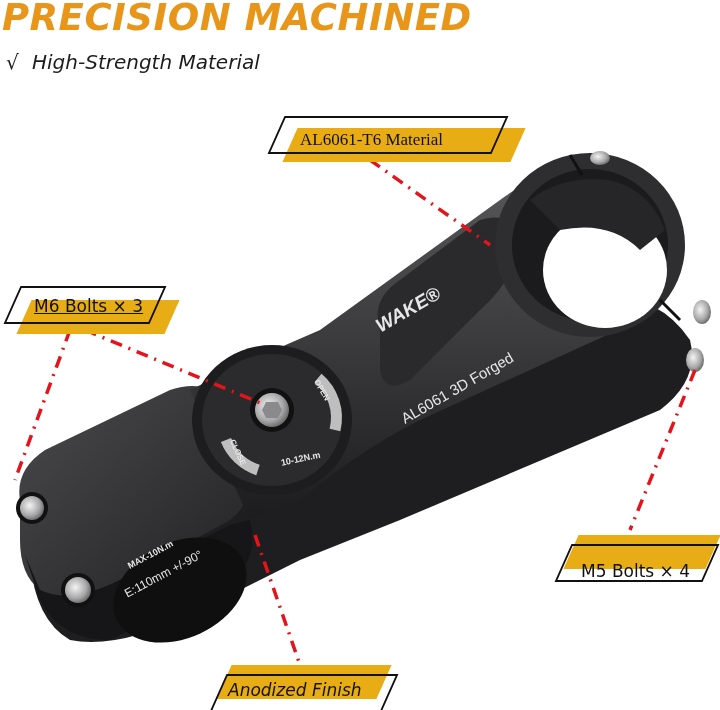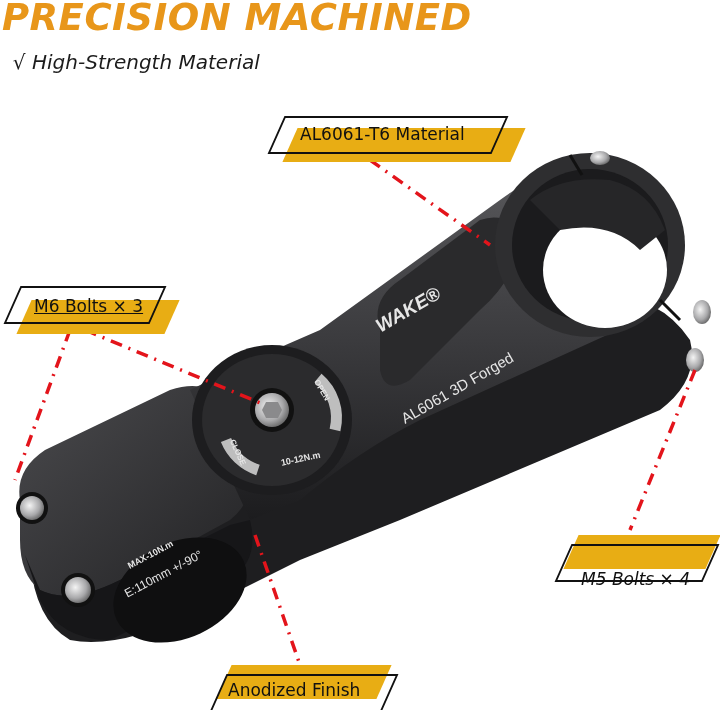--- a/index.html
+++ b/index.html
@@ -8,21 +8,21 @@
       background: #ffffff; font-family: "Liberation Sans", sans-serif;
     }
     .title {
       position: absolute; left: 2px; top: -4px; margin: 0;
       font-family: "DejaVu Sans", sans-serif; font-weight: bold; font-style: oblique;
       font-size: 37px; letter-spacing: 0.5px; color: #e8961a; white-space: nowrap;
     }
     .features { position: absolute; left: 6px; top: 48px; }
     .feature {
       font-family: "DejaVu Sans", sans-serif; font-style: oblique; font-size: 20px;
-      color: #1c1c1c; line-height: 29px; white-space: nowrap; text-align: center;
+      color: #1c1c1c; line-height: 29px; white-space: nowrap;
     }
     .feature .check { display: inline-block; width: 26px; }
     svg.art { position: absolute; left: 0; top: 0; }
     .callout { position: absolute; }
     .callout .fill {
       position: absolute; background: #e8ad14; transform: skewX(-24deg);
     }
     .callout .outline {
       position: absolute; border: 2px solid #111; transform: skewX(-24deg);
       box-sizing: border-box;
@@ -115,32 +115,32 @@
 <div class="etch" style="left:398px; top:412px; font-size:15px; font-weight:normal; transform: rotate(-30deg);">AL6061 3D Forged</div>
 <div class="etch" style="left:320px; top:378px; font-size:8px; transform: rotate(60deg);">OPEN</div>
 <div class="etch" style="left:236px; top:438px; font-size:8px; transform: rotate(65deg);">CLOSE</div>
 <div class="etch" style="left:280px; top:458px; font-size:9px; transform: rotate(-12deg);">10-12N.m</div>
 <div class="etch" style="left:126px; top:562px; font-size:9px; transform: rotate(-28deg);">MAX-10N.m</div>
 <div class="etch" style="left:122px; top:588px; font-size:12px; font-weight:normal; transform: rotate(-28deg);">E:110mm +/-90°</div>
 
 <div class="callout" style="left:270px; top:116px;">
   <div class="fill" style="left:20px; top:12px; width:228px; height:34px;"></div>
   <div class="outline" style="left:6px; top:0; width:224px; height:38px;"></div>
-  <div class="label" style="left:30px; top:8px;">AL6061-T6 Material</div>
+  <div class="label" style="left:30px; top:14px;font-family:Liberation Serif, serif;">AL6061-T6 Material</div>
 </div>
 
 <div class="callout" style="left:6px; top:286px;">
   <div class="fill" style="left:18px; top:14px; width:148px; height:34px;"></div>
   <div class="outline" style="left:6px; top:0; width:146px; height:38px;"></div>
   <div class="label" style="left:28px; top:10px;text-decoration:underline;">M6 Bolts × 3</div>
 </div>
 
 <div class="callout" style="left:555px; top:535px;">
   <div class="fill" style="left:16px; top:0; width:142px; height:34px;"></div>
   <div class="outline" style="left:8px; top:9px; width:148px; height:38px;"></div>
-  <div class="label" style="left:26px; top:34px;font-style:italic;">M5 Bolts × 4</div>
+  <div class="label" style="left:26px; top:26px;">M5 Bolts × 4</div>
 </div>
 
 <div class="callout" style="left:210px; top:665px;">
   <div class="fill" style="left:14px; top:0; width:160px; height:34px;"></div>
   <div class="outline" style="left:8px; top:9px; width:172px; height:38px;"></div>
-  <div class="label" style="left:18px; top:15px;">Anodized Finish</div>
+  <div class="label" style="left:18px; top:15px;font-style:italic;">Anodized Finish</div>
 </div>
 
 </body></html>

